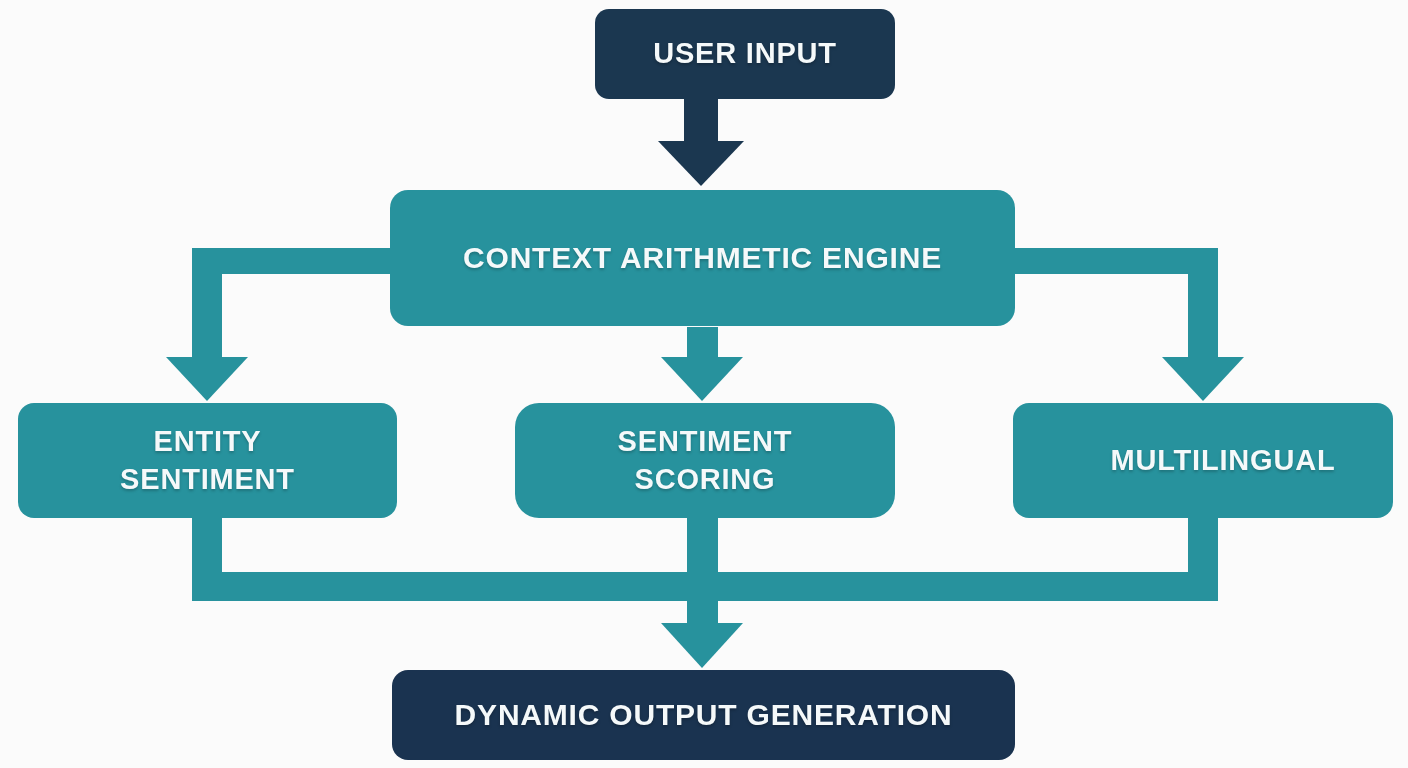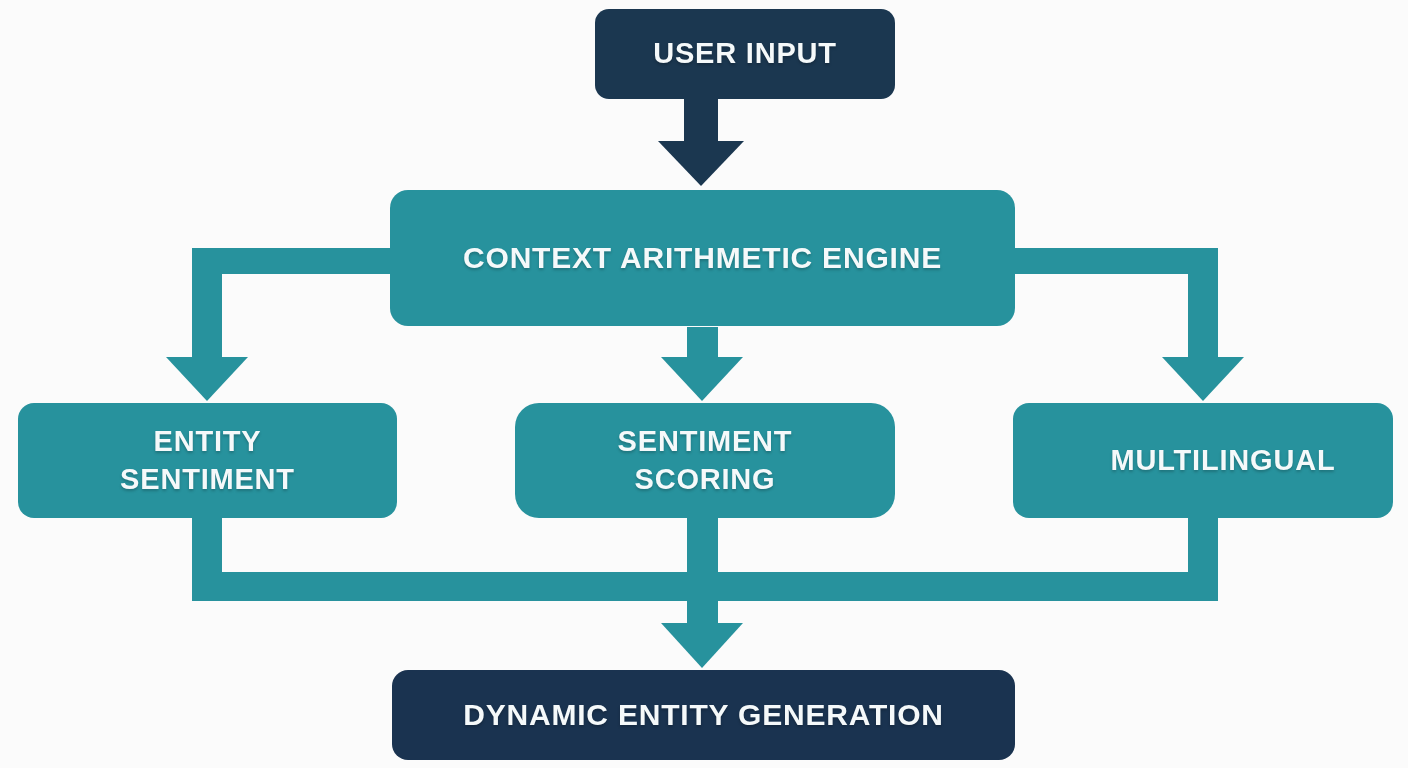--- a/index.html
+++ b/index.html
@@ -146,16 +146,16 @@
     </span>
   </div>
 
   <div class="node teal" id="node-multilingual-vector-search">
     <span class="label">
       <span>MULTILINGUAL</span><br>
     </span>
   </div>
 
   <div class="node navy-dark" id="node-dynamic-output">
-    <span class="label">DYNAMIC ENTITY GENERATION</span>
+    <span class="label">DYNAMIC OUTPUT GENERATION</span>
   </div>
 
 </div>
 
 </body></html>

